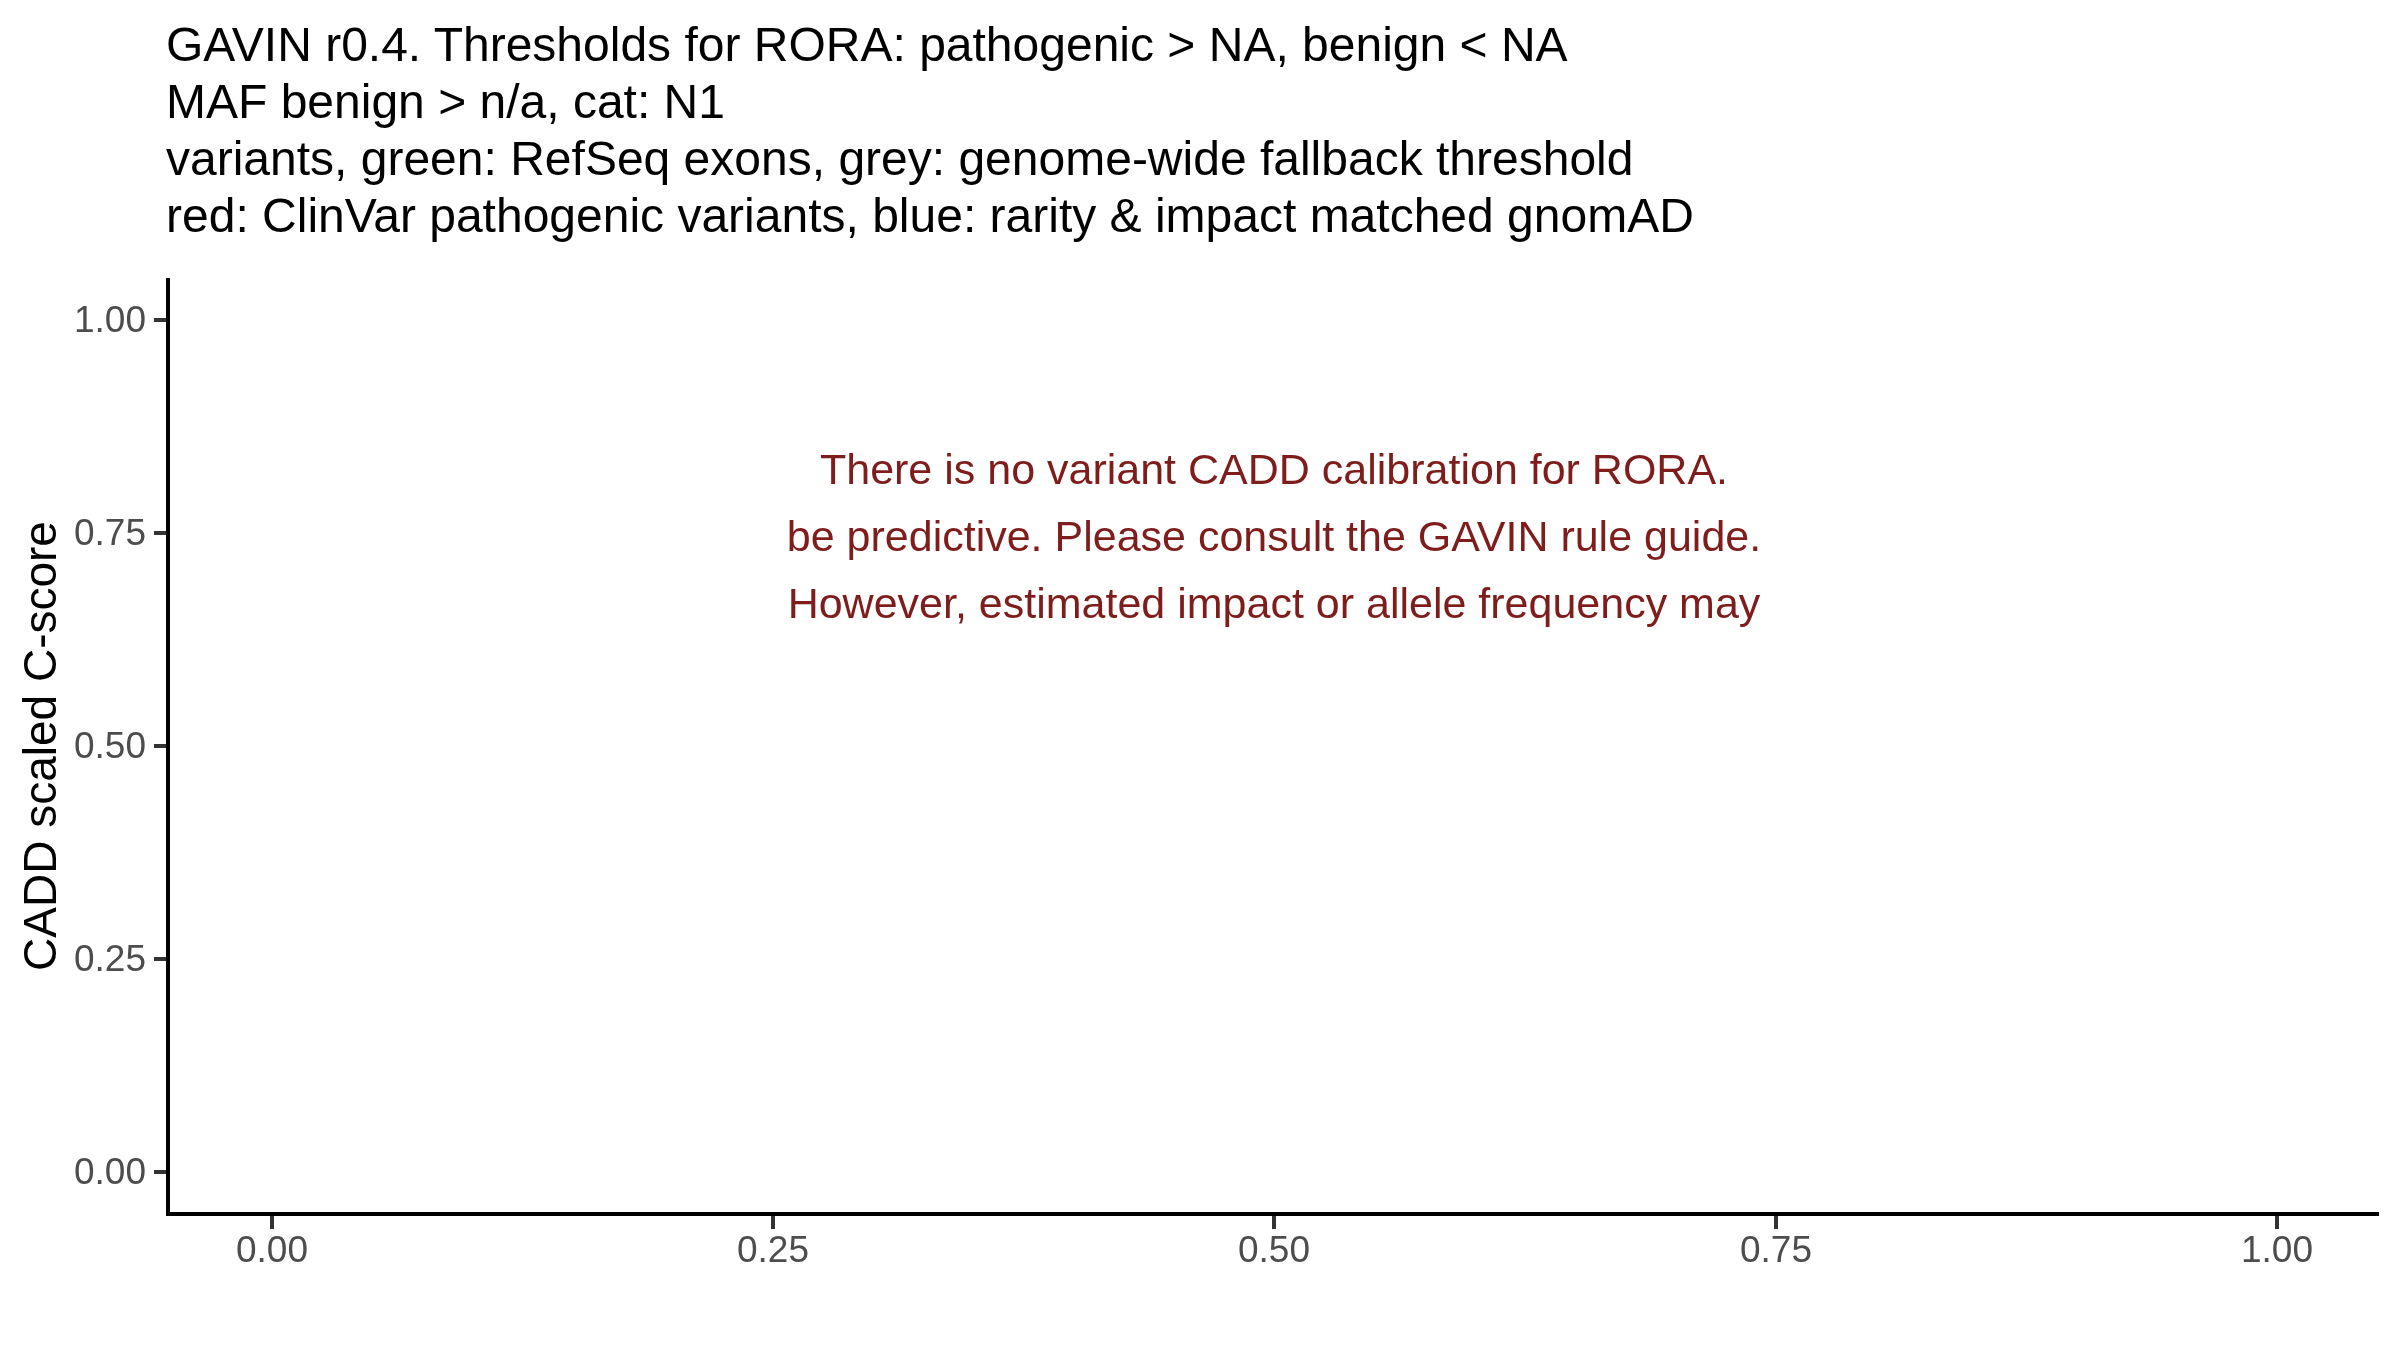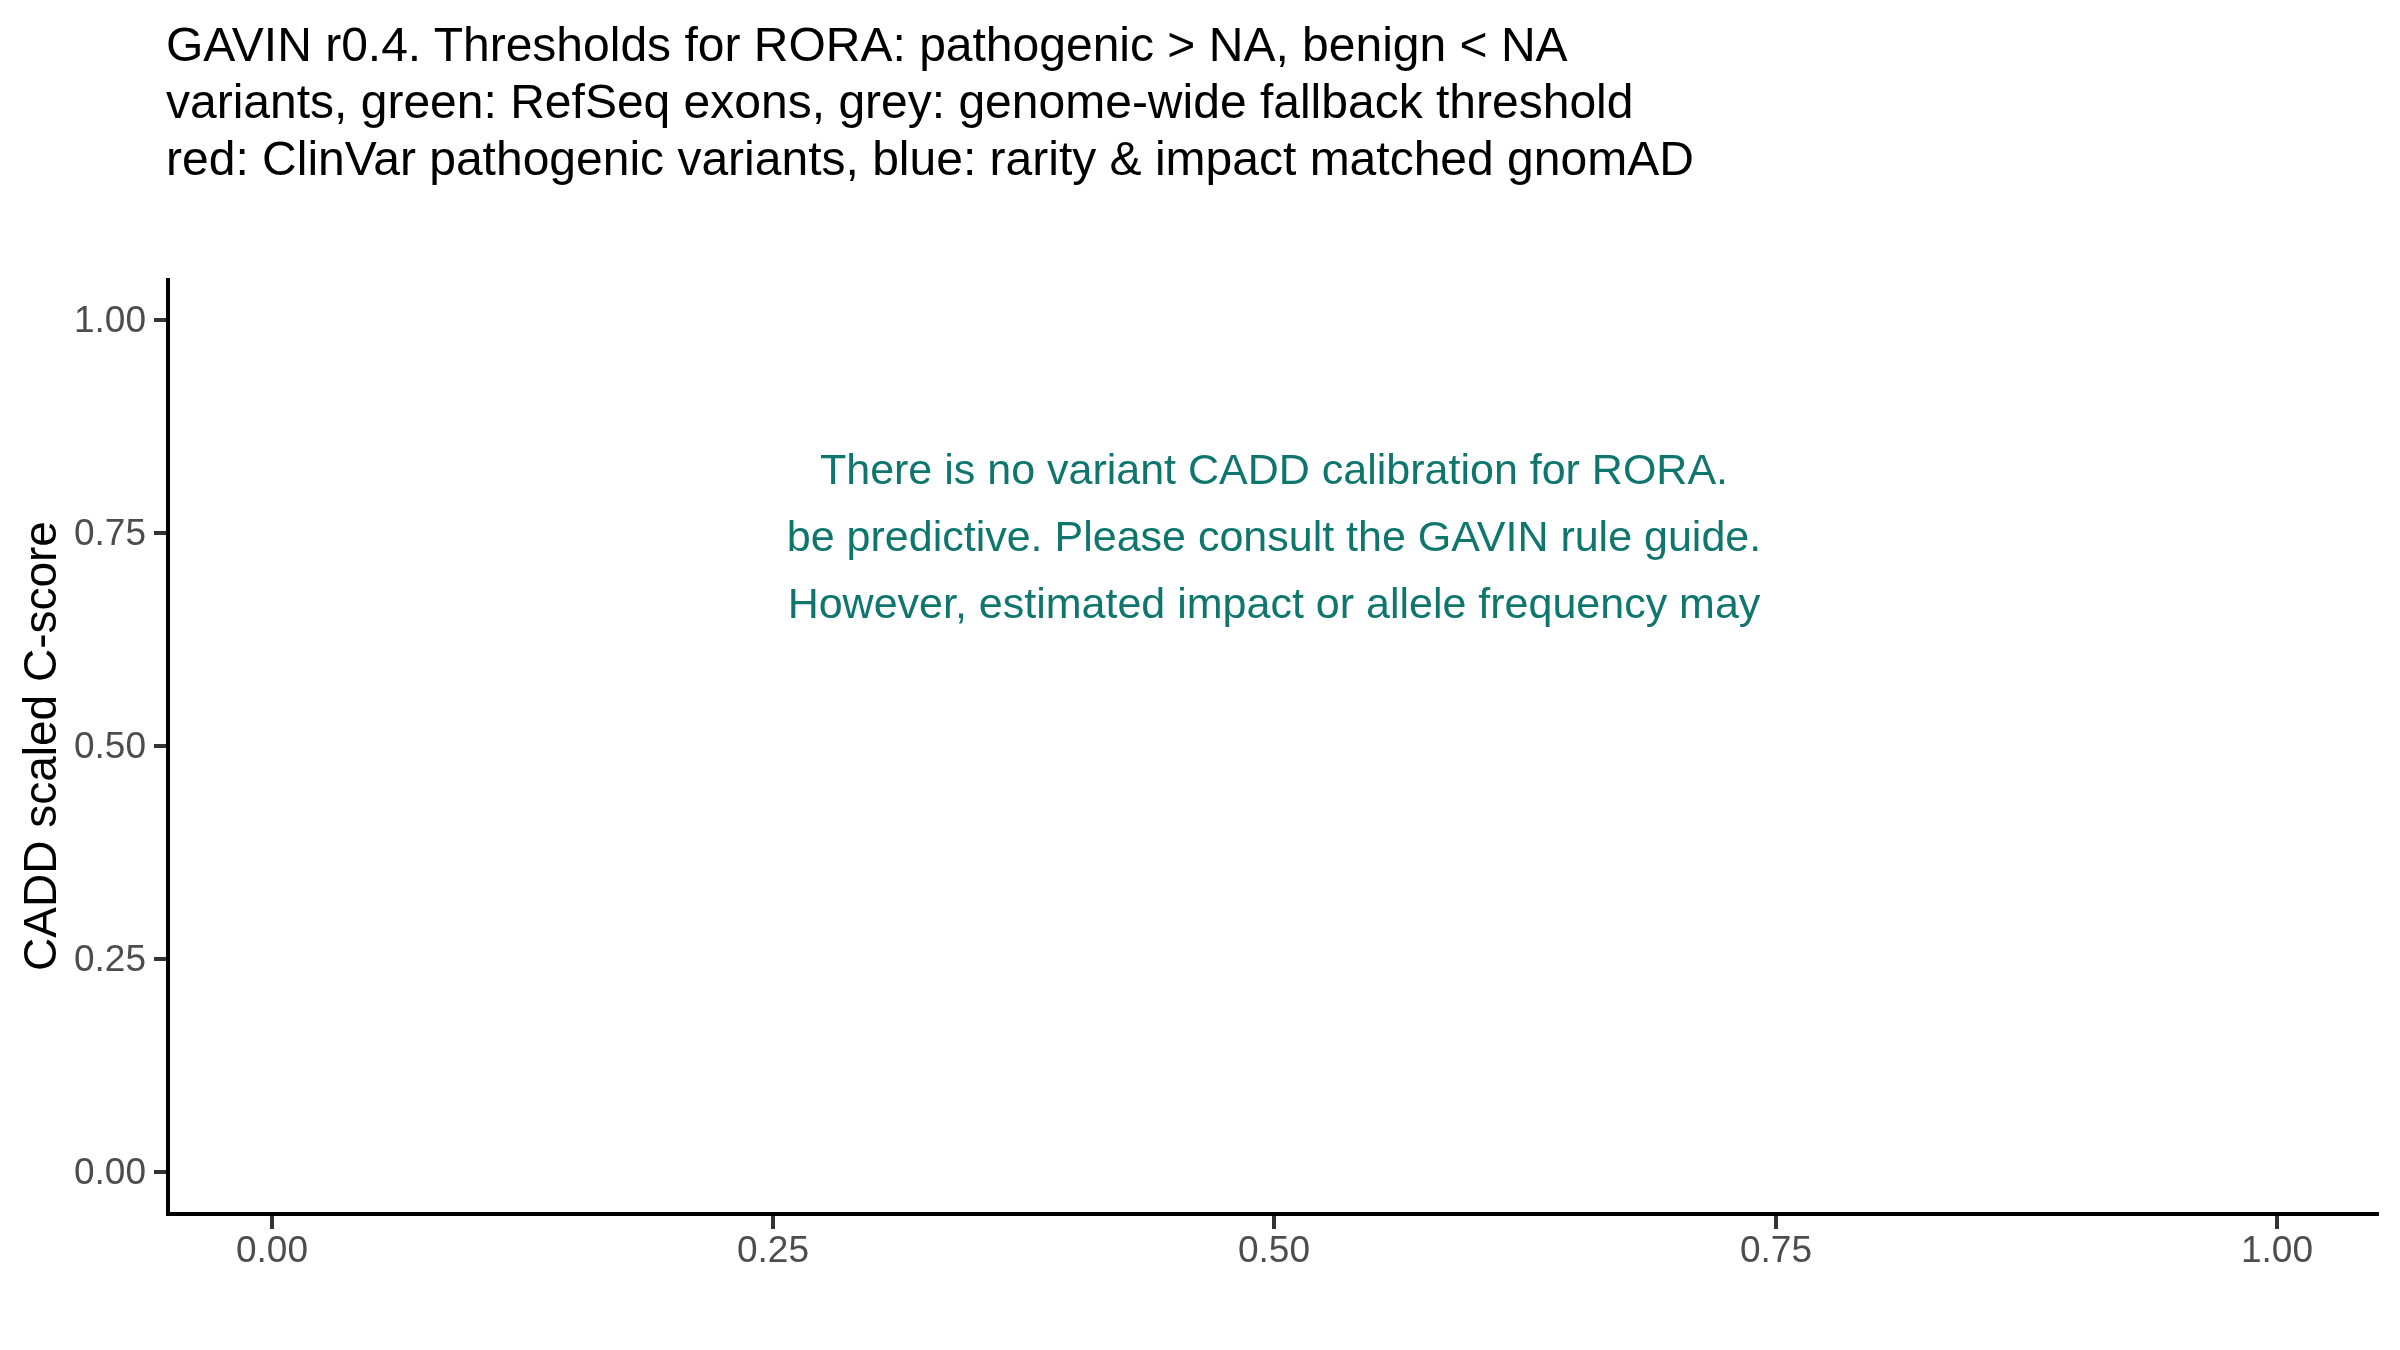--- a/index.html
+++ b/index.html
@@ -104,31 +104,32 @@
     white-space: nowrap;
   }
   .annotation {
     position: absolute;
     left: 1274px;
     top: 436px;
     transform: translateX(-50%);
     text-align: center;
     font-size: 43px;
     line-height: 67px;
-    color: #0f766e;
+    color: #7f1d1d;
     white-space: nowrap;
   }
 </style>
 </head>
 <body>
 
 <div class="canvas">
 
   <div class="plot-title">
     <div>GAVIN r0.4. Thresholds for RORA: pathogenic &gt; NA, benign &lt; NA</div>
+    <div>MAF benign &gt; n/a, cat: N1</div>
     <div>variants, green: RefSeq exons, grey: genome-wide fallback threshold</div>
     <div>red: ClinVar pathogenic variants, blue: rarity &amp; impact matched gnomAD</div>
   </div>
 
   <div class="panel"></div>
 
   <div class="axis-line-y"></div>
   <div class="axis-line-x"></div>
 
   <div class="tick yt ymark0"></div>

